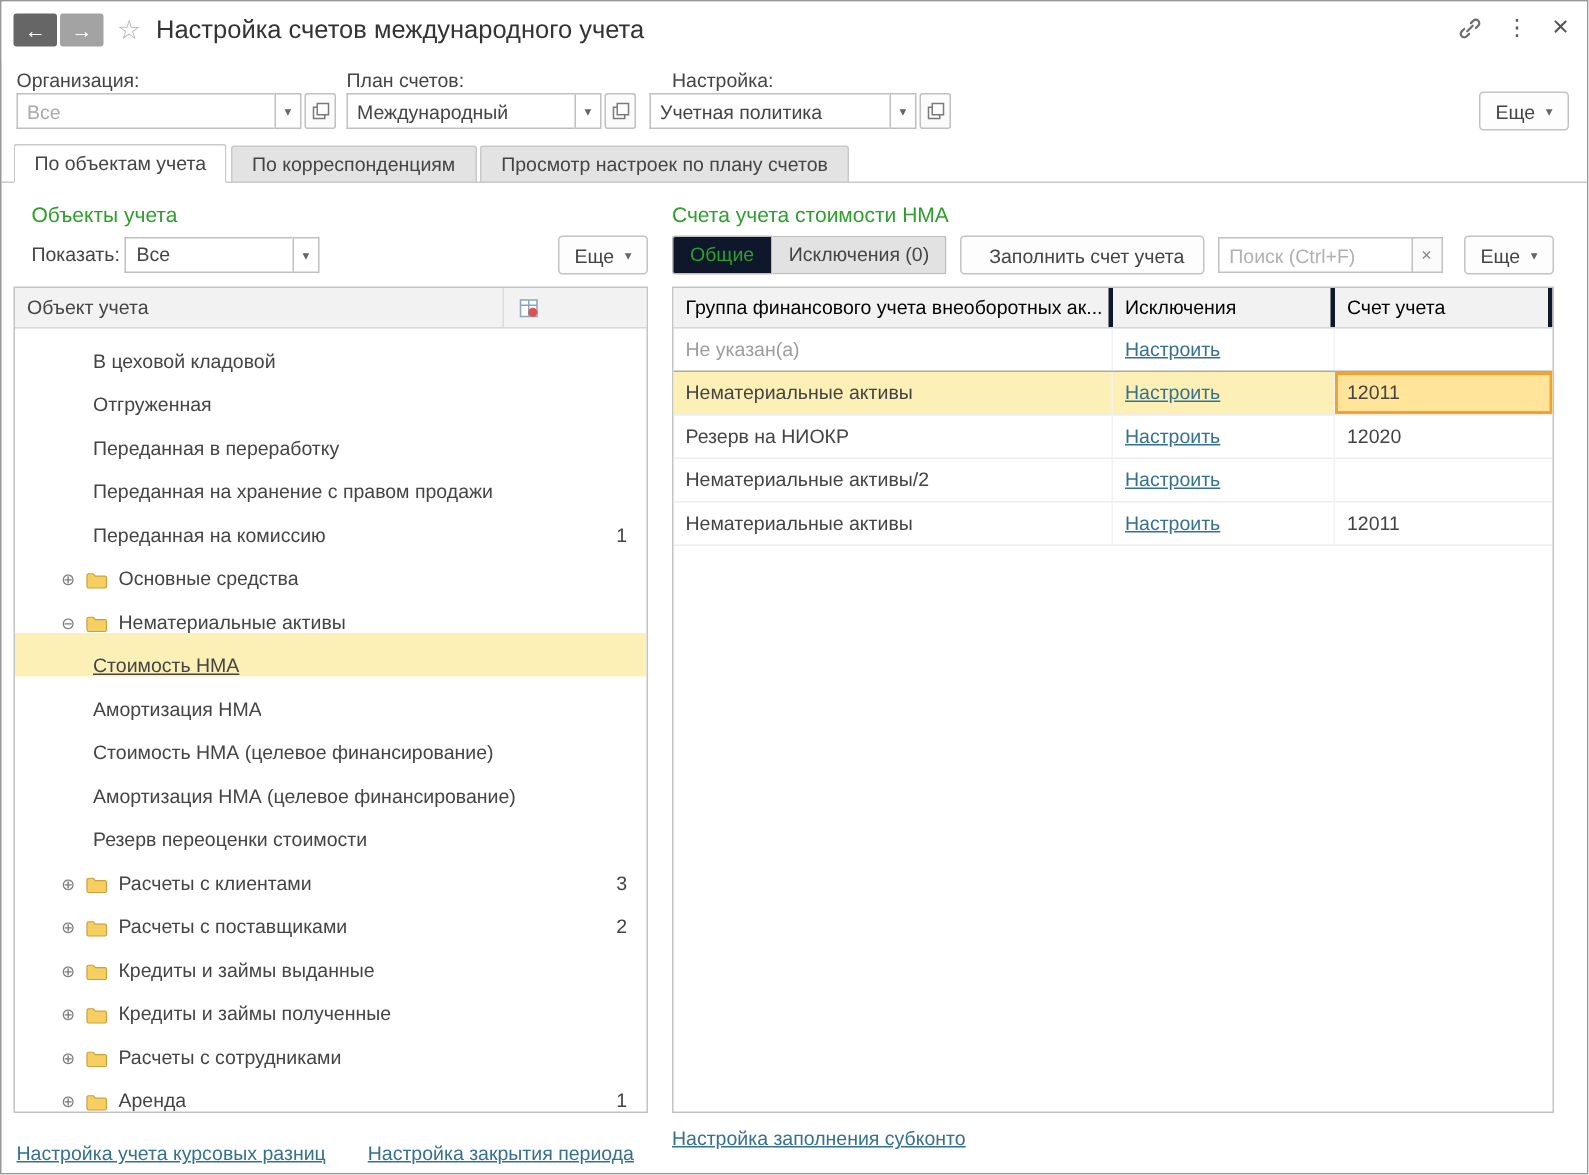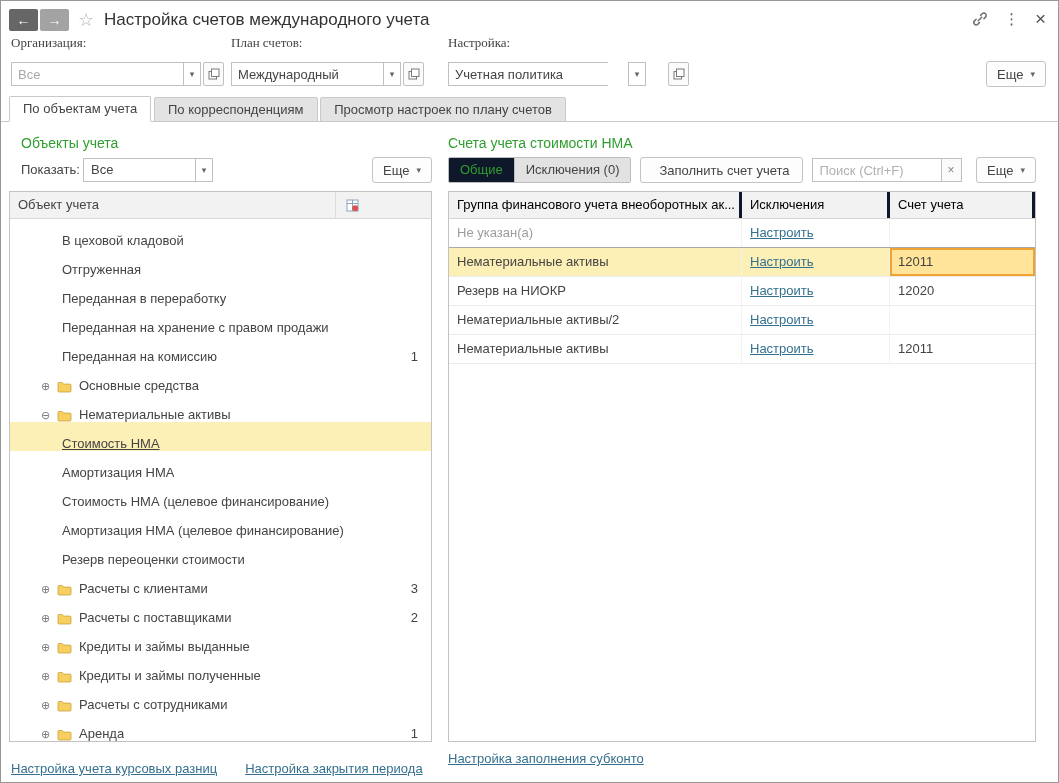--- a/index.html
+++ b/index.html
@@ -18,24 +18,24 @@
   .nav-back { left:8px;  background:#666666; }
   .nav-fwd  { left:39px; background:#a3a3a3; }
   .star { position:absolute; left:77px; top:9px; font-size:18px; color:#b3b3b3; cursor:pointer; line-height:20px; }
   .wtitle { position:absolute; left:103px; top:9px; font-size:17px; color:#333; white-space:nowrap; }
   .tb-right { position:absolute; right:12px; top:9px; display:flex; align-items:center; gap:16px; }
   .chain { display:flex; cursor:pointer; }
   .dots { font-size:15px; color:#555; cursor:pointer; line-height:18px; }
   .close { font-size:19px; color:#555; cursor:pointer; line-height:18px; }
 
   
-  .fld-label { position:absolute; top:34px; color:#444;font-family:Liberation Serif, serif; }
+  .fld-label { position:absolute; top:45px; color:#444; }
   .lab-org { left:10px; } .lab-plan { left:230px; } .lab-set { left:447px; }
   .fld-box { position:absolute; top:61px; height:24px; display:flex; }
-  .box-org { left:10px; } .box-plan { left:230px; } .box-set { left:447px;gap:20px; }
+  .box-org { left:10px; } .box-plan { left:230px; } .box-set { left:432px; }
   .txt { height:24px; border:1px solid #c0c0c0; border-right:none; padding:0 6px; outline:none; background:#fff; }
   .txt::placeholder { color:#a9a9a9; }
   .w-org { width:172px; } .w-plan { width:152px; } .w-set { width:160px; }
   .combo-btn { width:18px; height:24px; border:1px solid #c0c0c0; background:#fff; color:#666;
                font-size:9px; padding:0; cursor:pointer; }
   .choose-btn { width:21px; height:24px; margin-left:2px; border:1px solid #c0c0c0; background:#fbfbfb;
                 display:flex; align-items:center; justify-content:center; cursor:pointer; border-radius:2px; padding:0; }
   .btn-more { height:26px; border:1px solid #c3c3c3; background:#fdfdfd; border-radius:3px; padding:0 10px;
               color:#444; display:inline-flex; align-items:center; gap:7px; cursor:pointer; }
   .btn-more .dd { font-size:9px; color:#666; }

